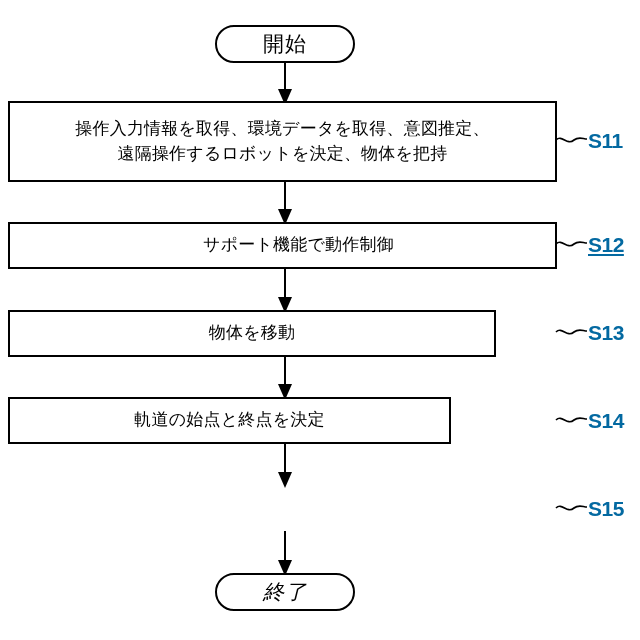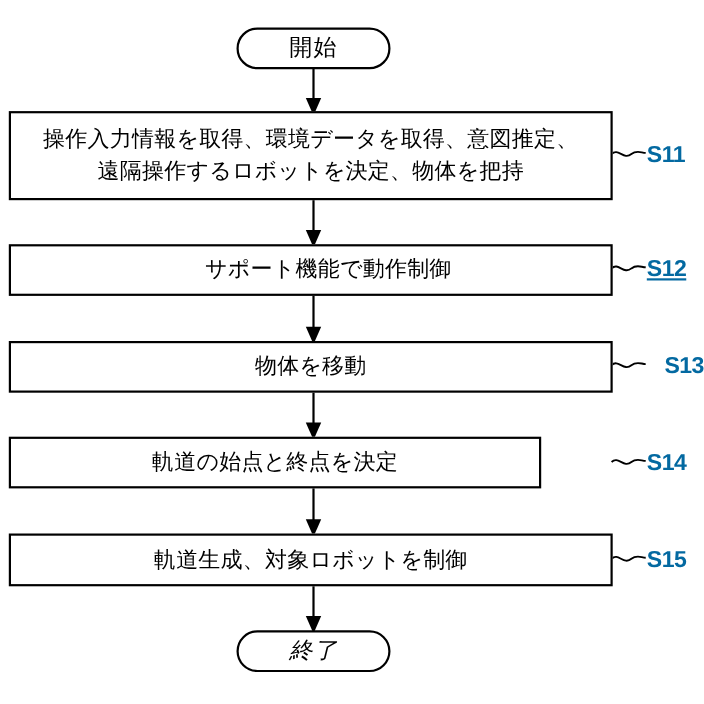--- a/index.html
+++ b/index.html
@@ -32,21 +32,21 @@
   .terminal {
     border-radius: 999px;
     border-width: 2.5px;
   }
   .terminal .node-text {
     font-size: 21px;
     letter-spacing: 1px;
     line-height: 1.1;
   }
   .process .node-text {
-    font-size: 20px;
+    font-size: 17px;
     line-height: 1.42;
     letter-spacing: 0.2px;
     padding: 0 10px;
   }
   .node-text {
     display: block;
     white-space: pre-line;
     font-weight: 500;
   }
   .connector {
@@ -124,35 +124,32 @@
 
   <div class="node process" style="left:8px; top:101px; width:549px; height:81px;">
     <span class="node-text">操作入力情報を取得、環境データを取得、意図推定、
 遠隔操作するロボットを決定、物体を把持</span>
   </div>
 
   <div class="node process" style="left:8px; top:222px; width:549px; height:47px;padding-left:32px;">
     <span class="node-text">サポート機能で動作制御</span>
   </div>
 
-  <div class="node process" style="left:8px; top:310px; width:549px; height:47px;">
+  <div class="node process" style="left:8px; top:310px; width:488px; height:47px;">
     <span class="node-text">物体を移動</span>
   </div>
 
-  <div class="node process" style="left:8px; top:397px; width:484px; height:47px;">
+  <div class="node process" style="left:8px; top:397px; width:443px; height:47px;">
     <span class="node-text">軌道の始点と終点を決定</span>
   </div>
 
-  <div class="node process" style="left:8px; top:485px; width:549px; height:48px;">
-    <span class="node-text">軌道生成、対象ロボットを制御</span>
-  </div>
 
   <div class="node terminal" style="left:215px; top:573px; width:140px; height:38px;font-style:italic;">
     <span class="node-text">終了</span>
   </div>
 
   <div class="step-label" style="left:588px; top:129px;">S11</div>
   <div class="step-label" style="left:588px; top:233px;text-decoration:underline;">S12</div>
-  <div class="step-label" style="left:604px; top:321px;text-align:right;">S13</div>
+  <div class="step-label" style="left:588px; top:321px;text-align:right;">S13</div>
   <div class="step-label" style="left:588px; top:409px;">S14</div>
   <div class="step-label" style="left:588px; top:497px;">S15</div>
 
 </div>
 
 </body></html>

